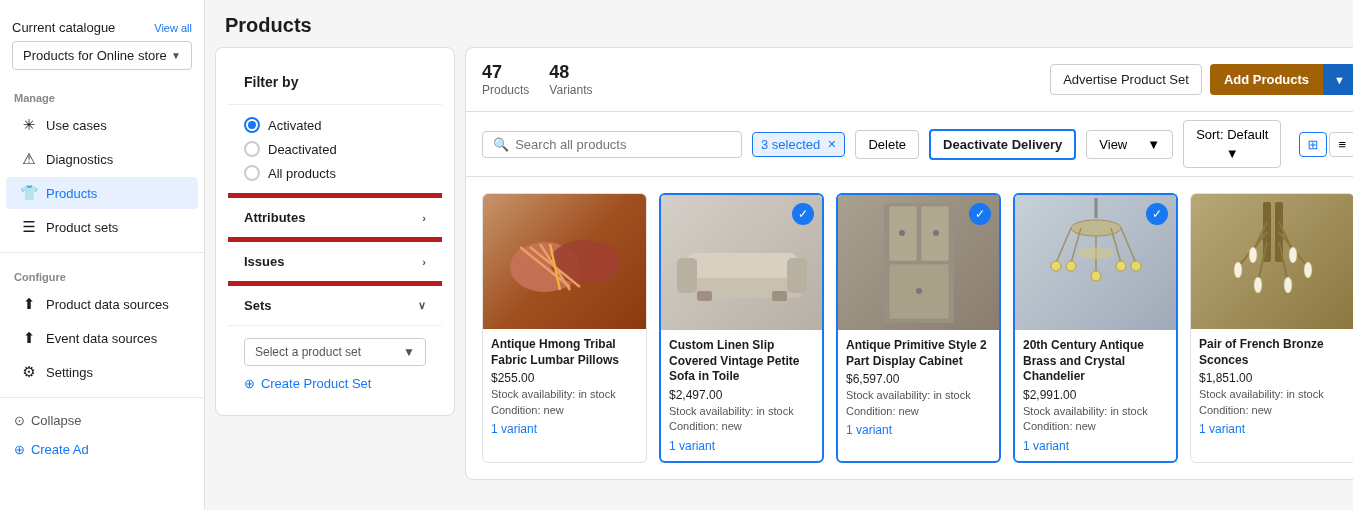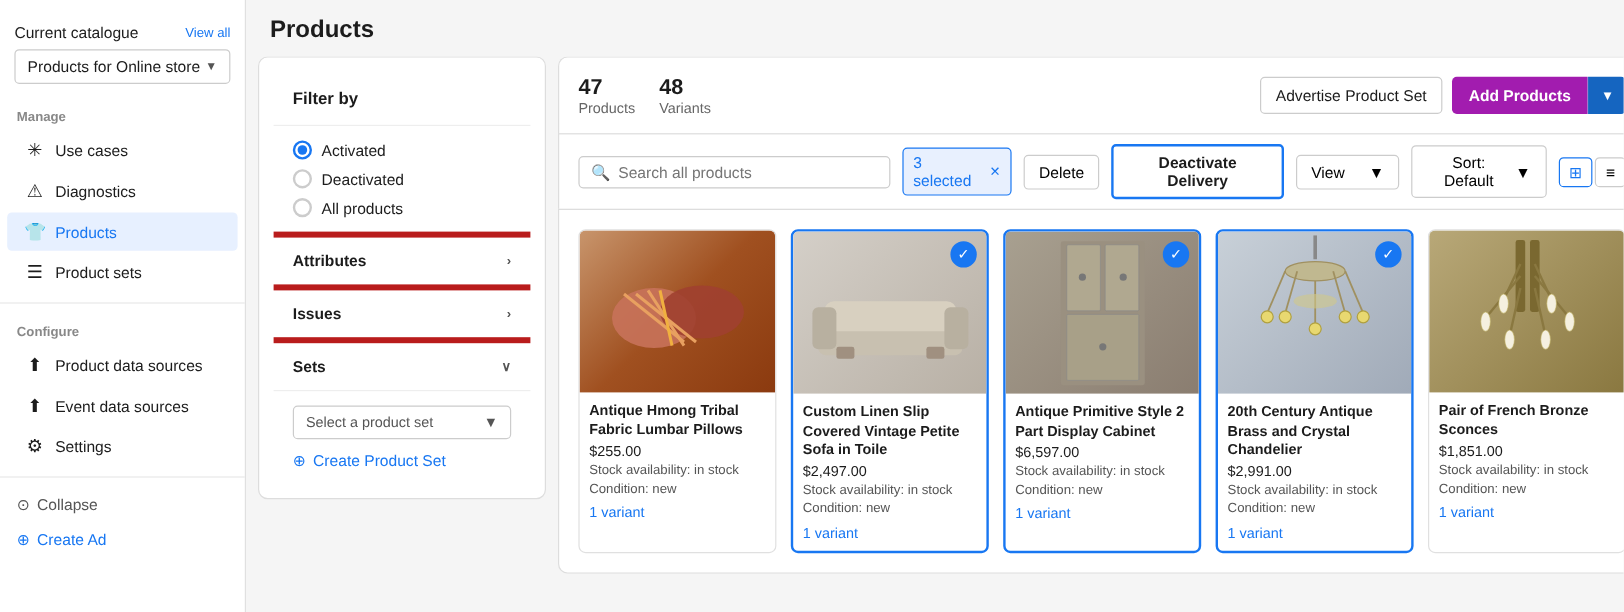--- a/index.html
+++ b/index.html
@@ -49,35 +49,35 @@
 
     
     .products-panel { flex: 1; display: flex; flex-direction: column; margin-left: 10px; }
     .products-header { background: #fff; border-radius: 8px 8px 0 0; border: 1px solid #ddd; border-bottom: none; padding: 14px 16px; display: flex; align-items: center; justify-content: space-between; }
     .products-stats { display: flex; gap: 20px; }
     .stat-item { display: flex; flex-direction: column; }
     .stat-number { font-size: 18px; font-weight: 700; }
     .stat-label { font-size: 12px; color: #666; }
     .products-actions { display: flex; gap: 8px; align-items: center; }
     .btn-advertise { background: #fff; border: 1px solid #ccc; border-radius: 4px; padding: 7px 12px; cursor: pointer; font-size: 13px; color: #1c1c1c; }
-    .btn-add-products { background: #a21caf; border: none; border-radius: 4px 0 0 4px; padding: 8px 14px; cursor: pointer; font-size: 13px; color: #fff; font-weight: 600; }
+    .btn-add-products { background: #a16207; border: none; border-radius: 4px 0 0 4px; padding: 8px 14px; cursor: pointer; font-size: 13px; color: #fff; font-weight: 600; }
     .btn-add-chevron { background: #1565c0; border: none; border-radius: 0 4px 4px 0; padding: 8px 10px; cursor: pointer; color: #fff; font-size: 11px; border-left: 1px solid #1565c0; }
 
     
     .products-toolbar { background: #fff; border: 1px solid #ddd; border-bottom: none; padding: 8px 16px; display: flex; align-items: center; gap: 10px; }
     .search-box { display: flex; align-items: center; border: 1px solid #ccc; border-radius: 4px; padding: 5px 10px; gap: 6px; flex: 0 0 260px; }
     .search-input { border: none; outline: none; font-size: 13px; color: #555; width: 100%; }
     .search-icon { color: #888; font-size: 13px; }
     .selected-badge { display: flex; align-items: center; gap: 5px; background: #e8f0fe; border: 1px solid #1877f2; border-radius: 4px; padding: 4px 8px; font-size: 13px; color: #1877f2; }
     .selected-badge-x { cursor: pointer; font-size: 11px; margin-left: 2px; }
     .btn-select-all { background: #fff; border: 1px solid #ccc; border-radius: 4px; padding: 6px 12px; cursor: pointer; font-size: 13px; }
     .btn-delete { background: #fff; border: 1px solid #ccc; border-radius: 4px; padding: 6px 12px; cursor: pointer; font-size: 13px; }
     .btn-deactivate { background: #fff; border: 2px solid #1877f2; border-radius: 4px; padding: 6px 12px; cursor: pointer; font-size: 13px; font-weight: 600; color: #1c1c1c; }
     .btn-view { background: #fff; border: 1px solid #ccc; border-radius: 4px; padding: 6px 12px; cursor: pointer; font-size: 13px; display: flex; align-items: center; gap: 20px; }
-    .btn-sort { background: #fff; border: 1px solid #ccc; border-radius: 4px; padding: 6px 12px; cursor: pointer; font-size: 13px; display: flex; align-items: center; gap: 4px; }
+    .btn-sort { background: #fff; border: 1px solid #ccc; border-radius: 4px; padding: 6px 12px; cursor: pointer; font-size: 13px; display: flex; align-items: center; gap: 4px; flex-direction: column; }
     .view-icons { display: flex; gap: 2px; margin-left: auto; }
     .view-icon-btn { border: 1px solid #ccc; background: #fff; border-radius: 4px; padding: 4px 8px; cursor: pointer; font-size: 13px; }
     .view-icon-btn.active { border-color: #1877f2; color: #1877f2; }
 
     
     .products-grid-container { background: #fff; border: 1px solid #ddd; border-radius: 0 0 8px 8px; padding: 16px; overflow-x: auto; }
     .products-grid { display: flex; gap: 12px; }
     .product-card { width: 165px; flex-shrink: 0; border: 1.5px solid #e0e0e0; border-radius: 6px; overflow: hidden; cursor: pointer; position: relative; background: #fff; }
     .product-card.selected { border-color: #1877f2; border-width: 2px; }
     .product-image { width: 100%; height: 135px; object-fit: cover; background: #f0f0f0; display: flex; align-items: center; justify-content: center; }

